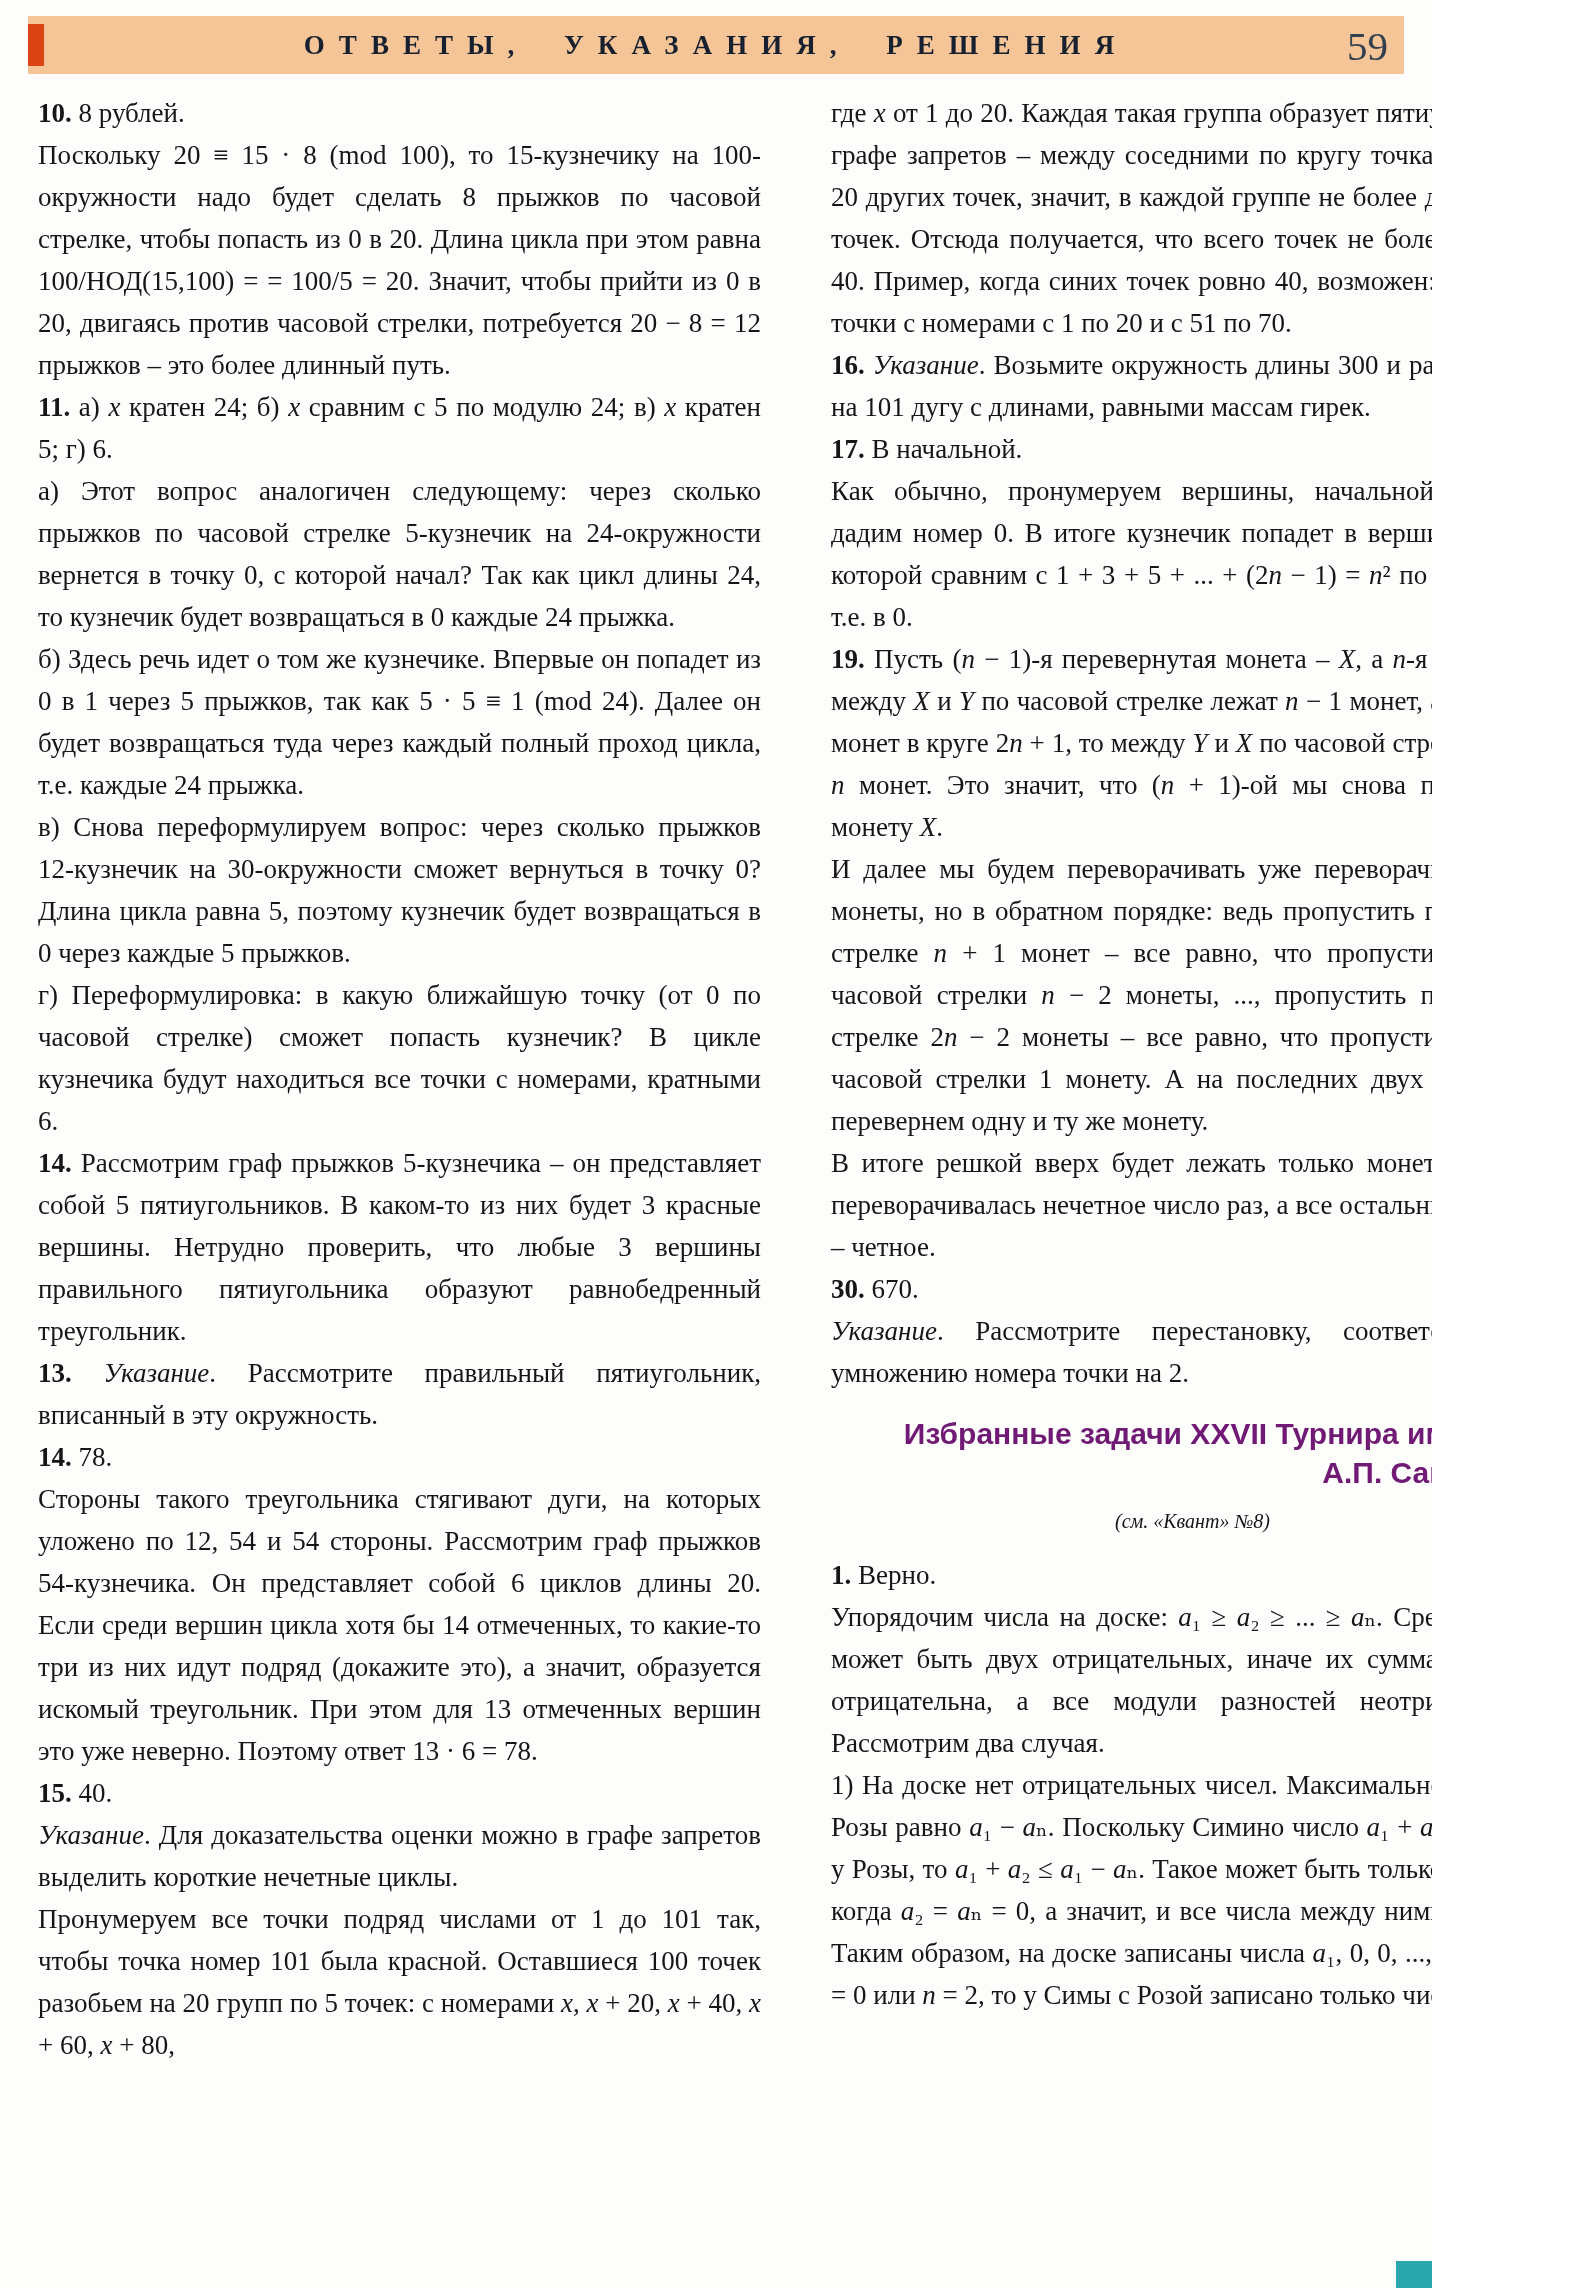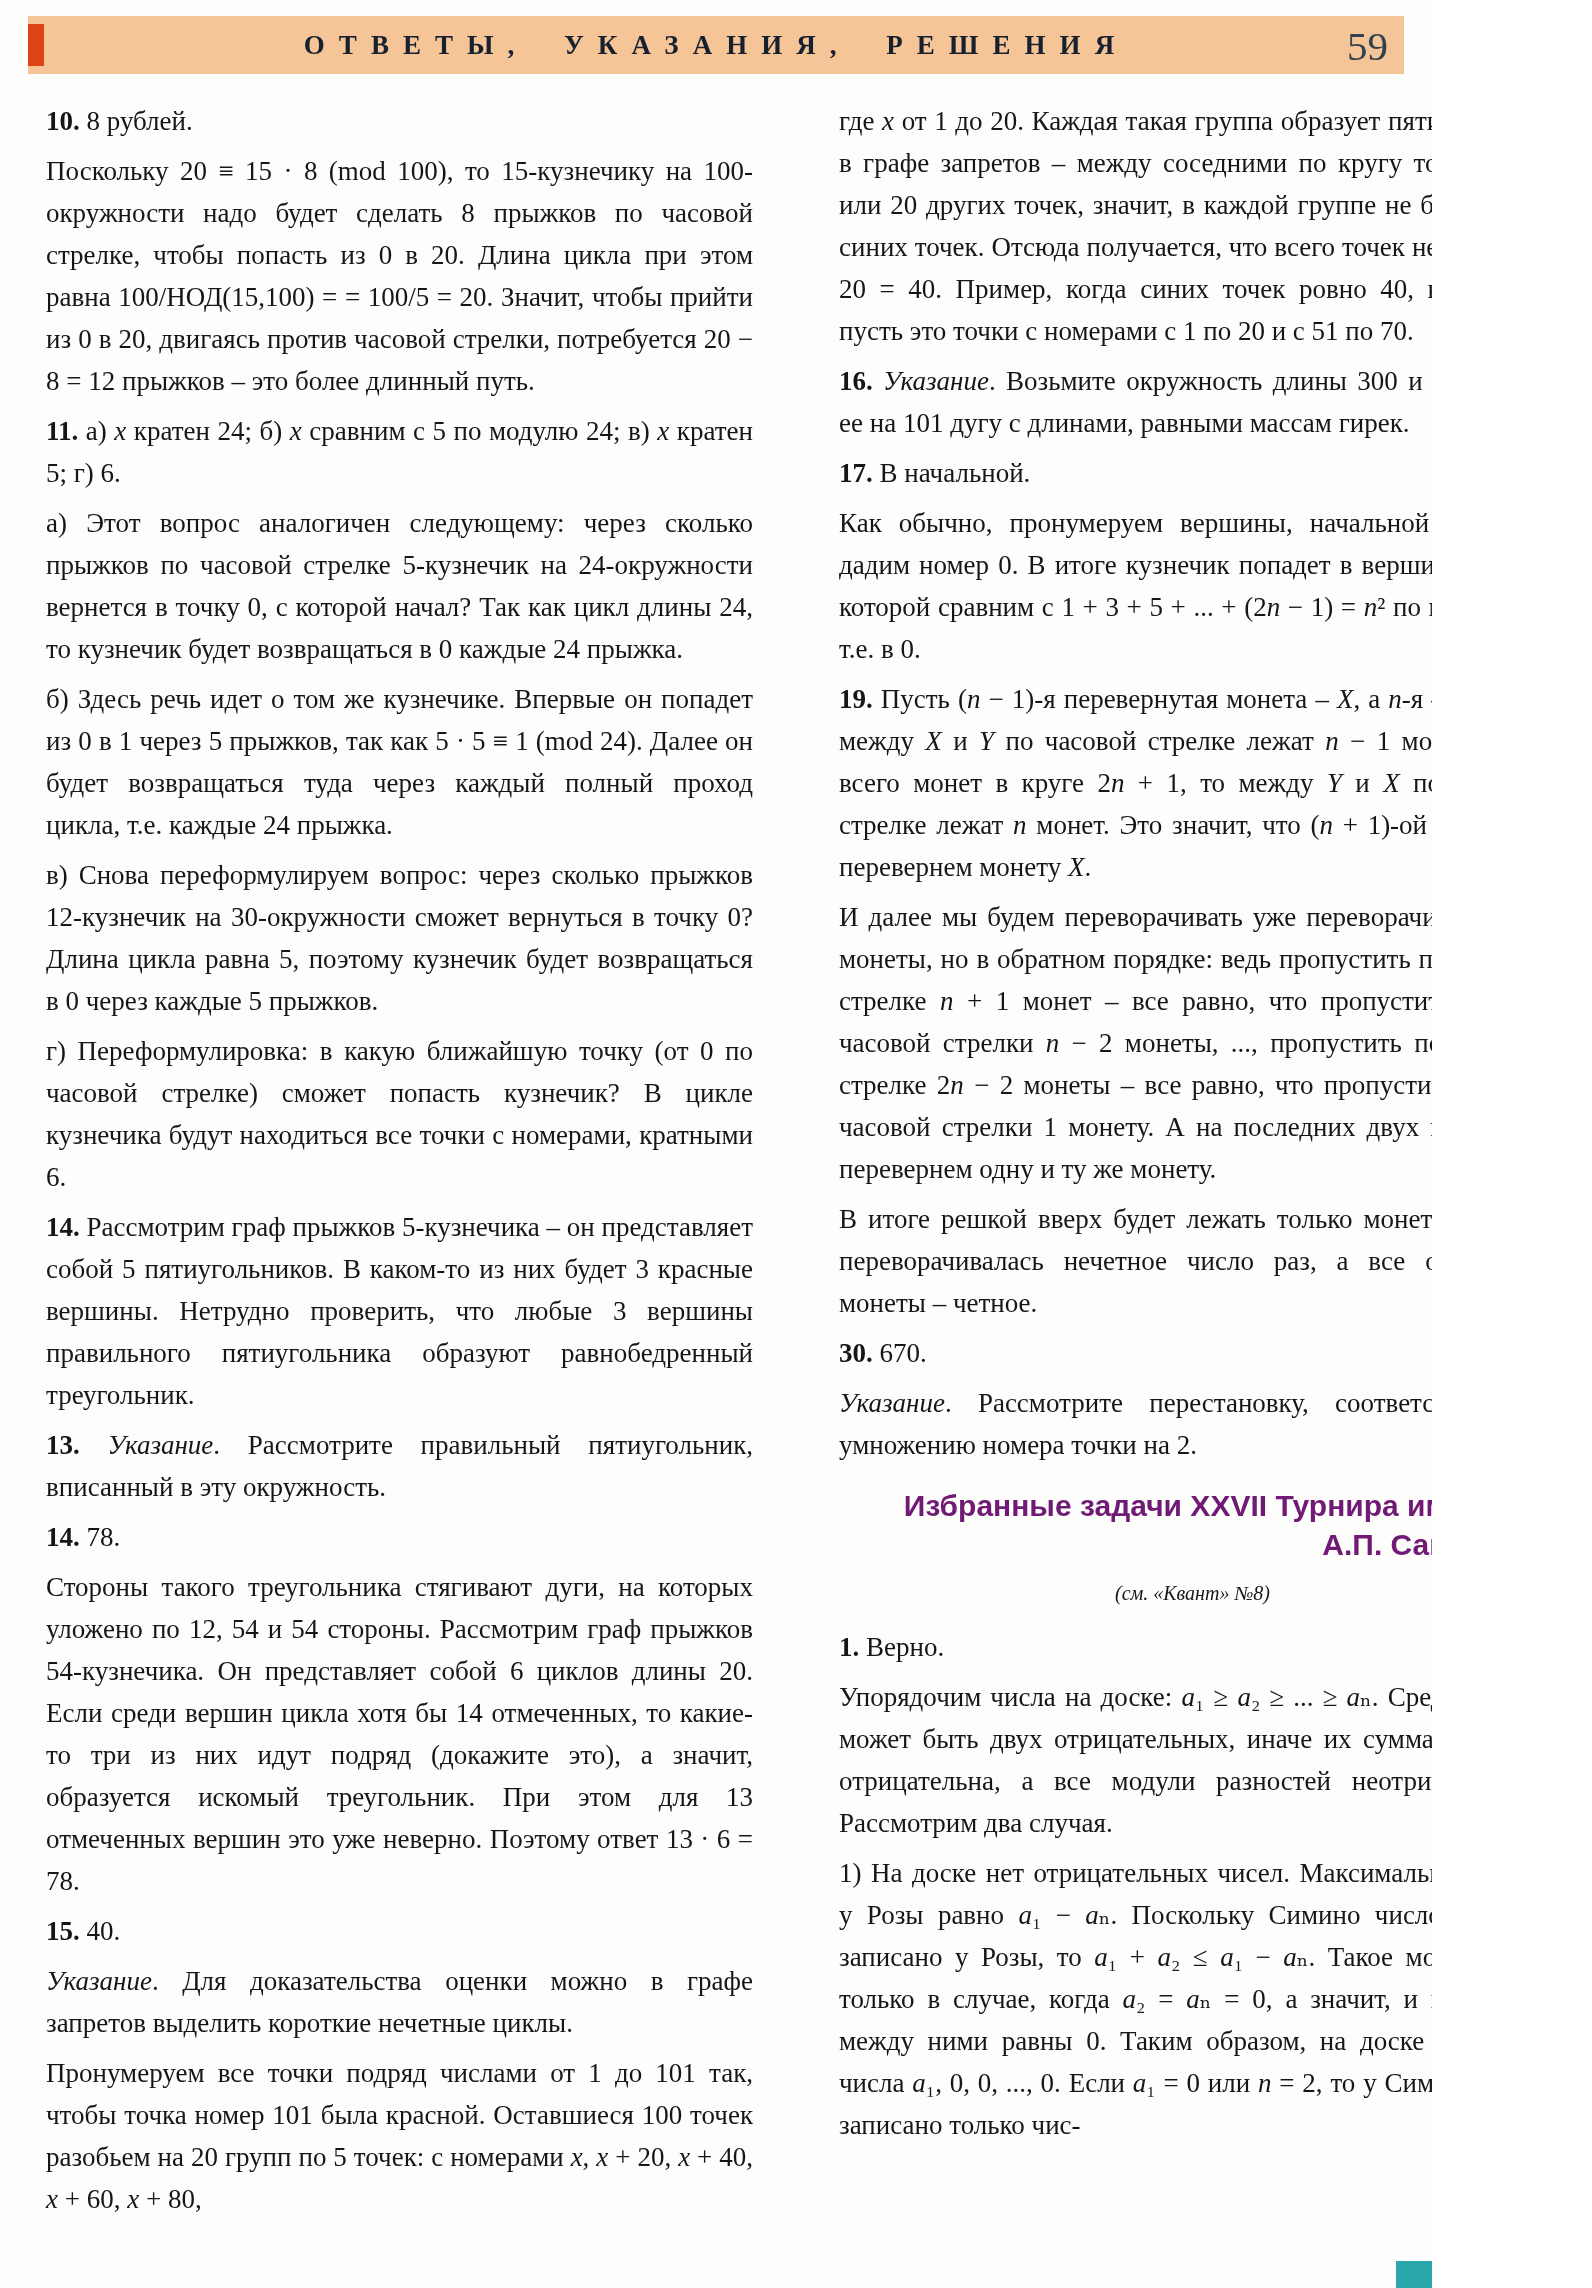--- a/index.html
+++ b/index.html
@@ -46,21 +46,21 @@
   .col {
     position: absolute;
     top: 92px;
     width: 723px;
     font-size: 27px;
     line-height: 42px;
     text-align: justify;
   }
   .col-left  { left: 38px;  }
   .col-right { left: 831px; }
-  .para { margin: 8px; }
+  .para { margin: 0; }
   .para b { font-weight: bold; }
   .para i { font-style: italic; }
   .section-heading {
     margin: 20px auto 8px;
     max-width: 617px;
     font-family: "Liberation Sans", "DejaVu Sans", sans-serif;
     font-weight: bold;
     font-size: 30px;
     line-height: 39px;
     text-align: right;

